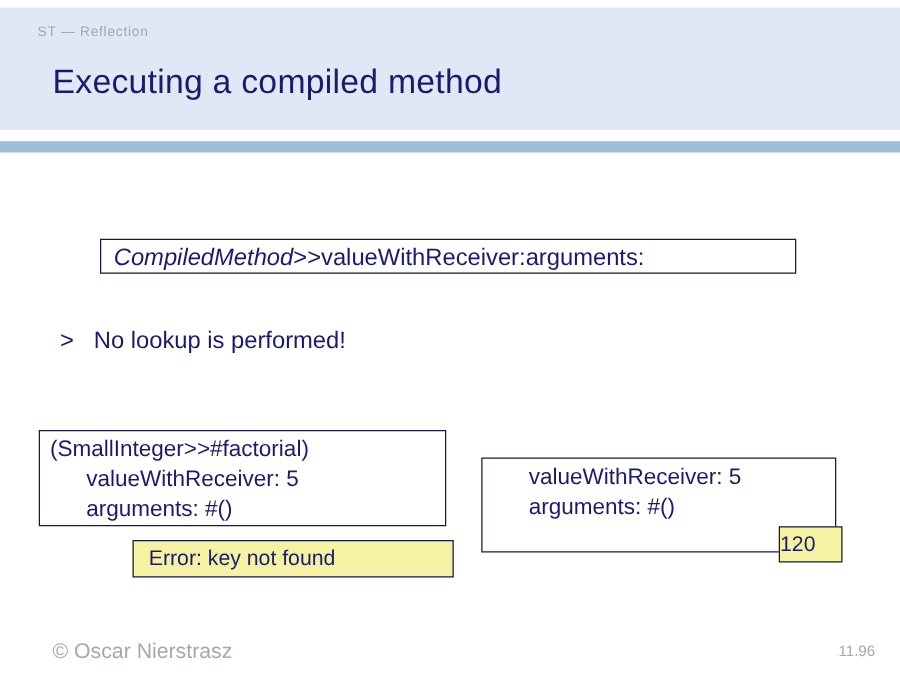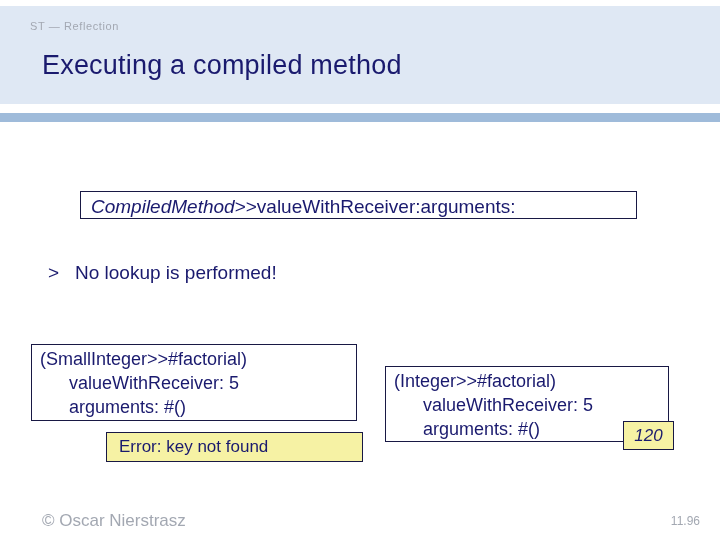--- a/index.html
+++ b/index.html
@@ -89,25 +89,24 @@
   }
   .result-box {
     position: absolute;
     left: 623px; top: 421px;
     width: 51px; height: 29px;
     box-sizing: border-box;
     background: var(--highlight-yellow, #f6f2a4);
     border: 1px solid var(--box-border, #181844);
     display: flex;
     align-items: center;
-    justify-content: center;
+    justify-content: flex-start;
     font-size: 17px;
     color: var(--text-navy, #1a1a6e);
     z-index: 2;
-    font-style: italic;
   }
   .footer-copyright {
     position: absolute;
     left: 42px; top: 511px;
     font-size: 17px;
     color: var(--muted-gray, #a3a8b2);
   }
   .footer-page {
     position: absolute;
     right: 20px; top: 514px;
@@ -141,21 +140,20 @@
     <div class="code-line">(SmallInteger&gt;&gt;#factorial)</div>
     <div class="code-line indent">valueWithReceiver: 5</div>
     <div class="code-line indent">arguments: #()</div>
   </div>
 
   <div class="error-box">
     <span>Error: key not found</span>
   </div>
 
   <div class="code-box code-box-right">
-    <div class="code-line">(Integer&gt;&gt;#factorial)</div>
     <div class="code-line indent">valueWithReceiver: 5</div>
     <div class="code-line indent">arguments: #()</div>
   </div>
 
   <div class="result-box">
     <span>120</span>
   </div>
 
   <div class="footer-copyright">© Oscar Nierstrasz</div>
   <div class="footer-page">11.96</div>

